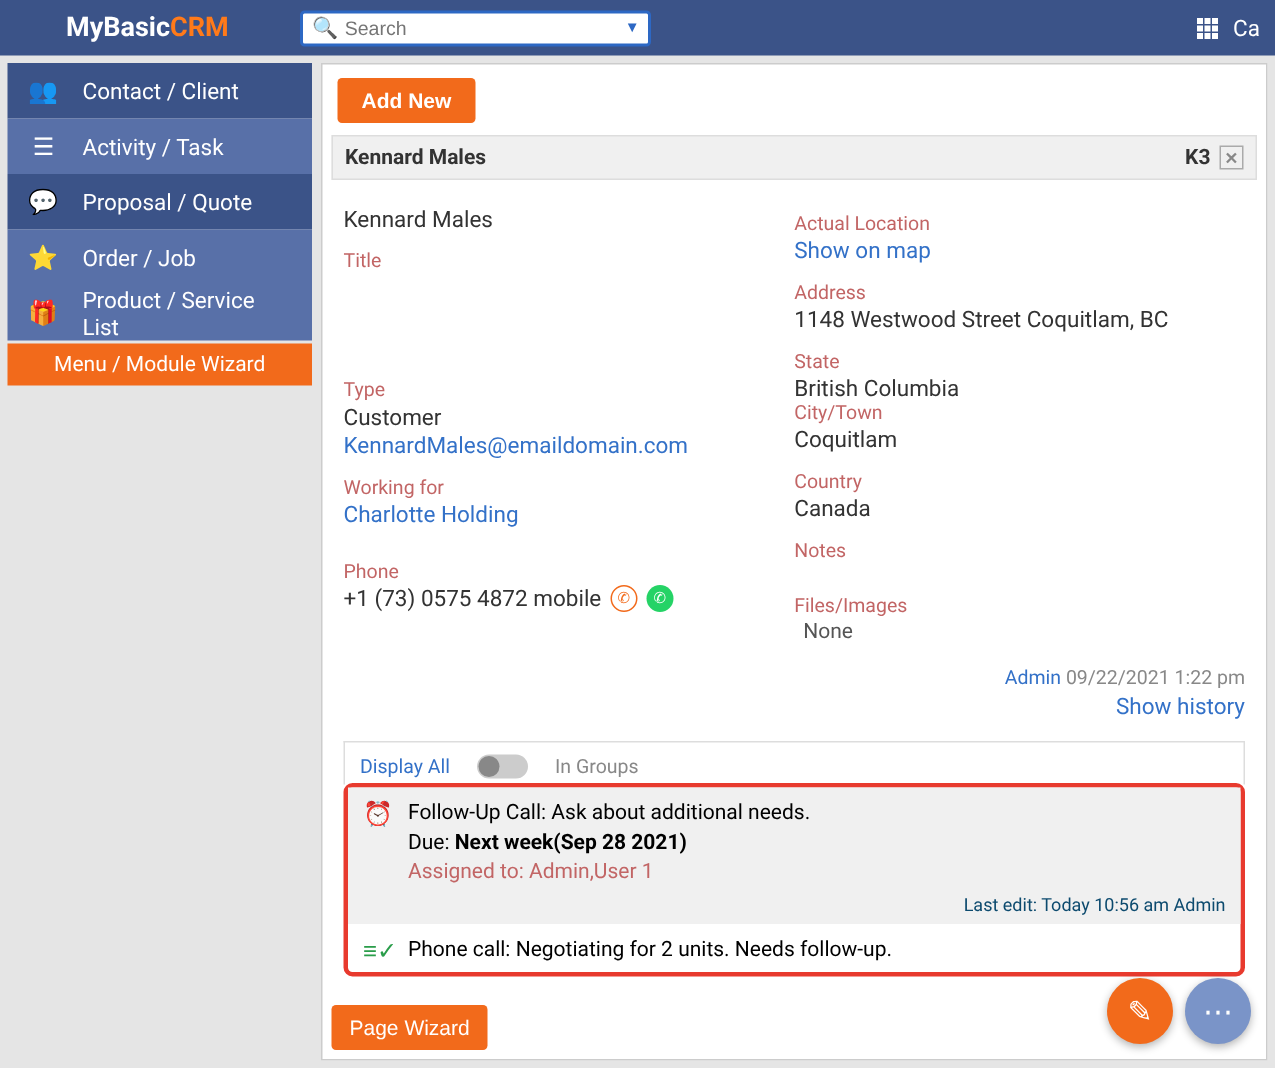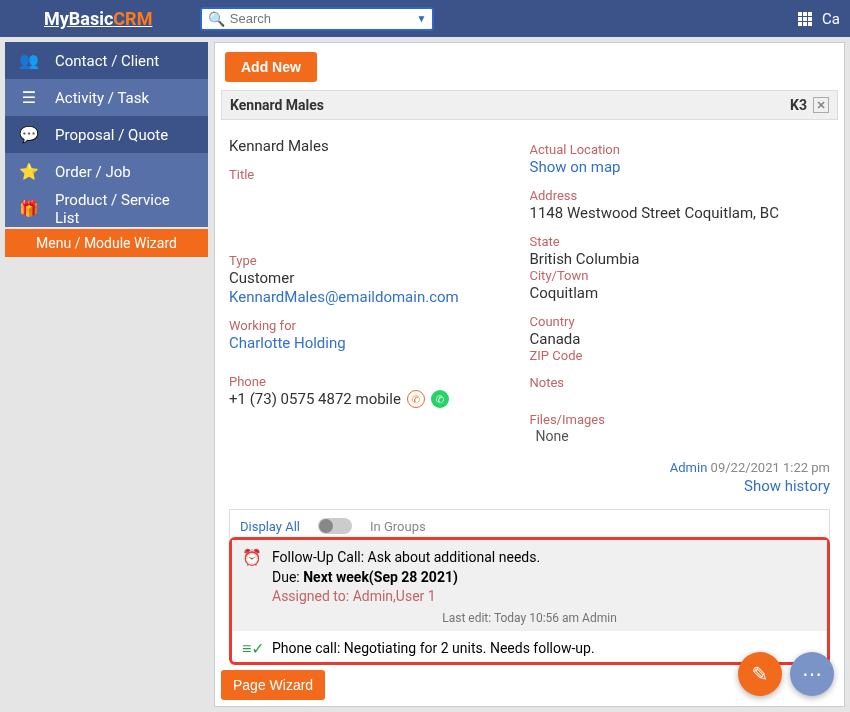--- a/index.html
+++ b/index.html
@@ -15,21 +15,21 @@
 
     
     .header {
       background: #3b5388;
       height: 37px;
       display: flex;
       align-items: center;
       padding: 0 10px;
       color: white;
     }
-    .logo { font-size: 18px; font-weight: bold; margin-left: 34px; text-decoration: underline; }
+    .logo { font-size: 18px; font-weight: bold; margin-left: 34px; }
     .logo .basic { color: #fff; }
     .logo .crm { color: #ff7a1a; }
     .search-wrap {
       margin-left: 48px;
       background: #fff;
       height: 24px;
       width: 234px;
       border-radius: 3px;
       display: flex;
       align-items: center;
@@ -190,21 +190,21 @@
       display: flex;
       gap: 10px;
     }
     .activity.first { background: #f0f0f0; }
     .act-icon { width: 20px; font-size: 16px; }
     .act-icon.red { color: #e83a2e; }
     .act-icon.green { color: #2a9d4a; }
     .act-body { flex: 1; font-size: 14px; line-height: 1.4; }
     .act-body .due b { font-weight: bold; }
     .act-body .assigned { color: #c26565; }
-    .act-footer { text-align: center; font-size: 12px; color: #737373; padding: 0 10px 6px 10px; }
+    .act-footer { text-align: right; font-size: 12px; color: #0c4a6e; padding: 0 10px 6px 10px; }
     .activity.first + .act-footer { background: #f0f0f0; }
 
     .page-wizard-btn {
       position: absolute;
       left: 6px;
       bottom: 6px;
       background: #f26a1b;
       color: #fff;
       border: none;
       padding: 7px 12px;
@@ -337,23 +337,20 @@
             <div class="field-label" style="margin-top:0">City/Town</div>
             <div class="field-value">Coquitlam</div>
           </div>
         </div>
 
         <div class="sub-row" style="margin-top:12px;">
           <div class="sub">
             <div class="field-label" style="margin-top:0">Country</div>
             <div class="field-value">Canada</div>
           </div>
-          <div class="sub">
-            <div class="field-label" style="margin-top:0">ZIP Code</div>
-          </div>
         </div>
 
         <div class="field-label">Notes</div>
 
         <div class="field-label" style="margin-top:22px;">Files/Images</div>
         <div class="field-value" style="font-size:14px; color:#555; margin-left:6px;">None</div>
       </div>
     </div>
 
     <div class="meta-right">

